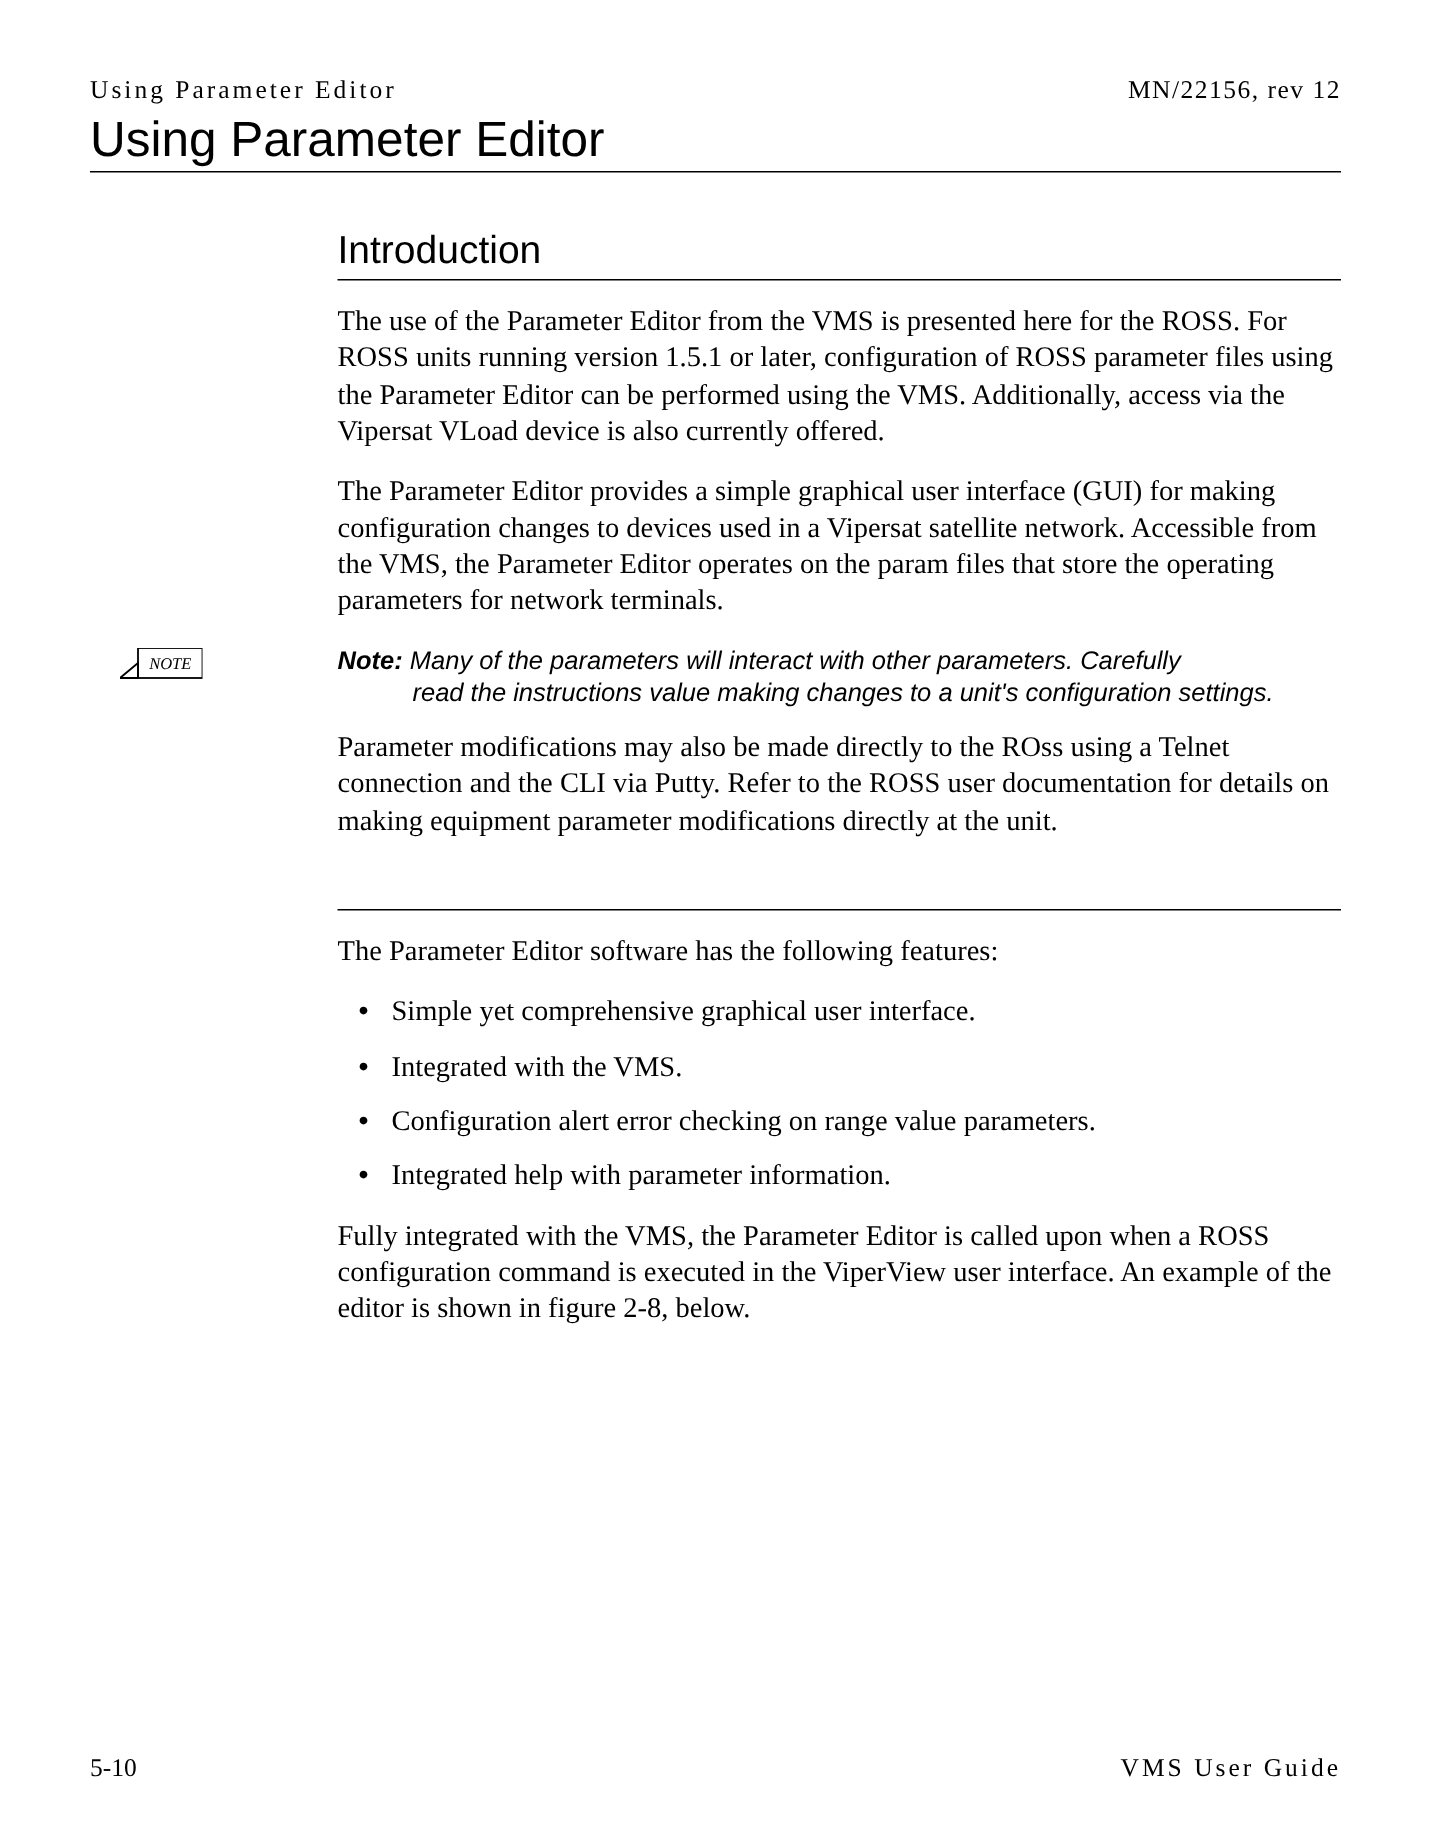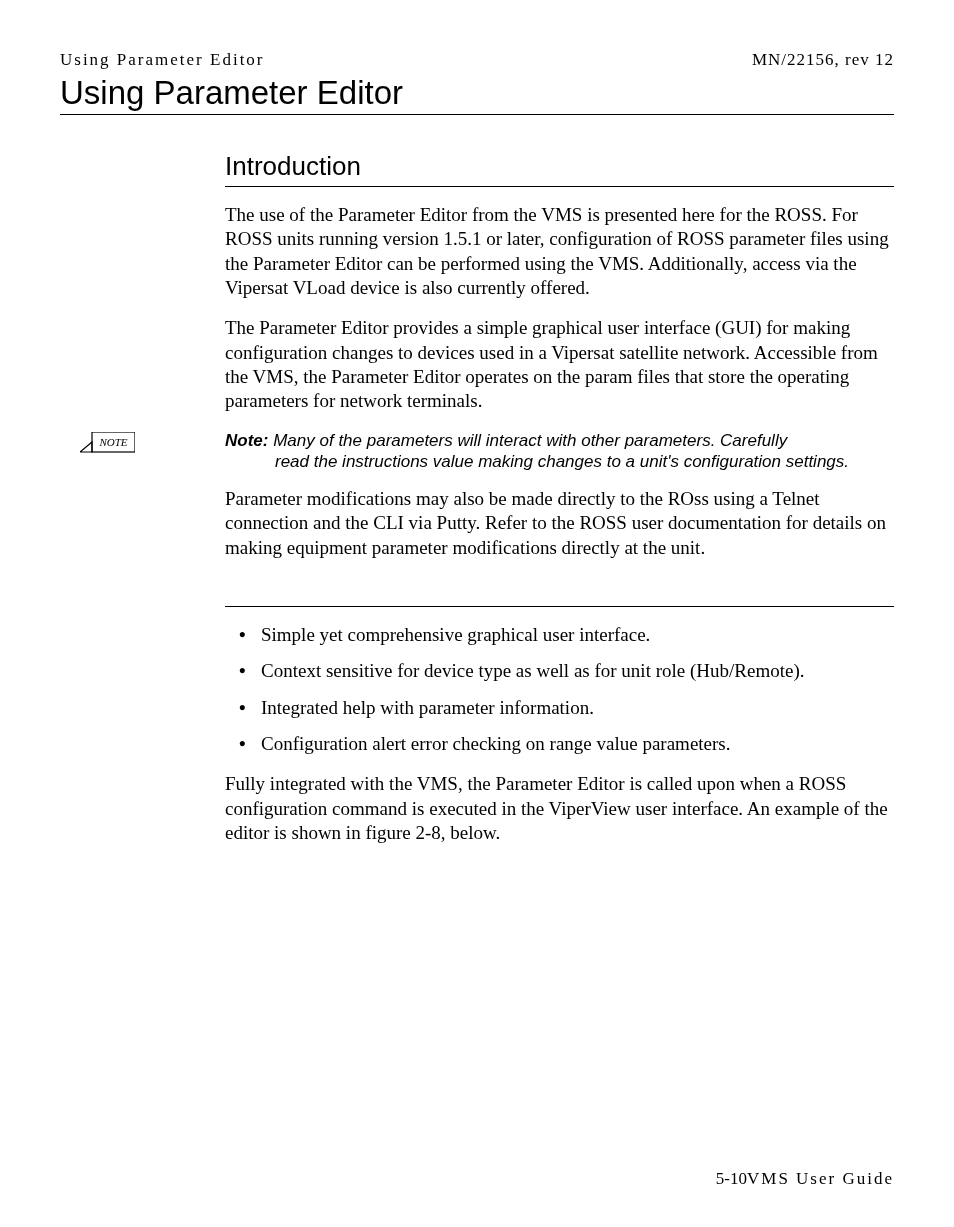--- a/index.html
+++ b/index.html
@@ -104,21 +104,21 @@
     top: 0;
     font-size: 19px;
     font-weight: bold;
   }
   .footer {
     position: absolute;
     bottom: 38px;
     left: 60px;
     right: 60px;
     display: flex;
-    justify-content: flex-end;
+    justify-content: space-between;
     font-size: 17px;
   }
   .footer .right {
     letter-spacing: 2px;
   }
   .sec-gap { height: 30px; }
 </style>
 </head>
 <body>
 
@@ -154,26 +154,27 @@
         <span class="note-body-indent">read the instructions value making changes to a unit's configuration settings.</span>
       </p>
     </div>
 
     <p class="body">Parameter modifications may also be made directly to the ROss using a Telnet connection and the CLI via Putty. Refer to the ROSS user documentation for details on making equipment parameter modifications directly at the unit.</p>
 
     <div class="sec-gap"></div>
 
     <hr class="section-rule">
 
+    <p class="body">The Parameter Editor software has the following features:</p>
 
     <ul class="features">
       <li>Simple yet comprehensive graphical user interface.</li>
-      <li>Context sensitive for device type as well as for unit role (Hub/Remote).</li>
+      <li>Integrated with the VMS.</li>
+      <li>Configuration alert error checking on range value parameters.</li>
       <li>Integrated help with parameter information.</li>
-      <li>Configuration alert error checking on range value parameters.</li>
     </ul>
 
     <p class="body">Fully integrated with the VMS, the Parameter Editor is called upon when a ROSS configuration command is executed in the ViperView user interface. An example of the editor is shown in figure 2-8, below.</p>
 
   </div>
 
   <div class="footer">
     <span>5-10</span>
     <span class="right">VMS User Guide</span>
   </div>

